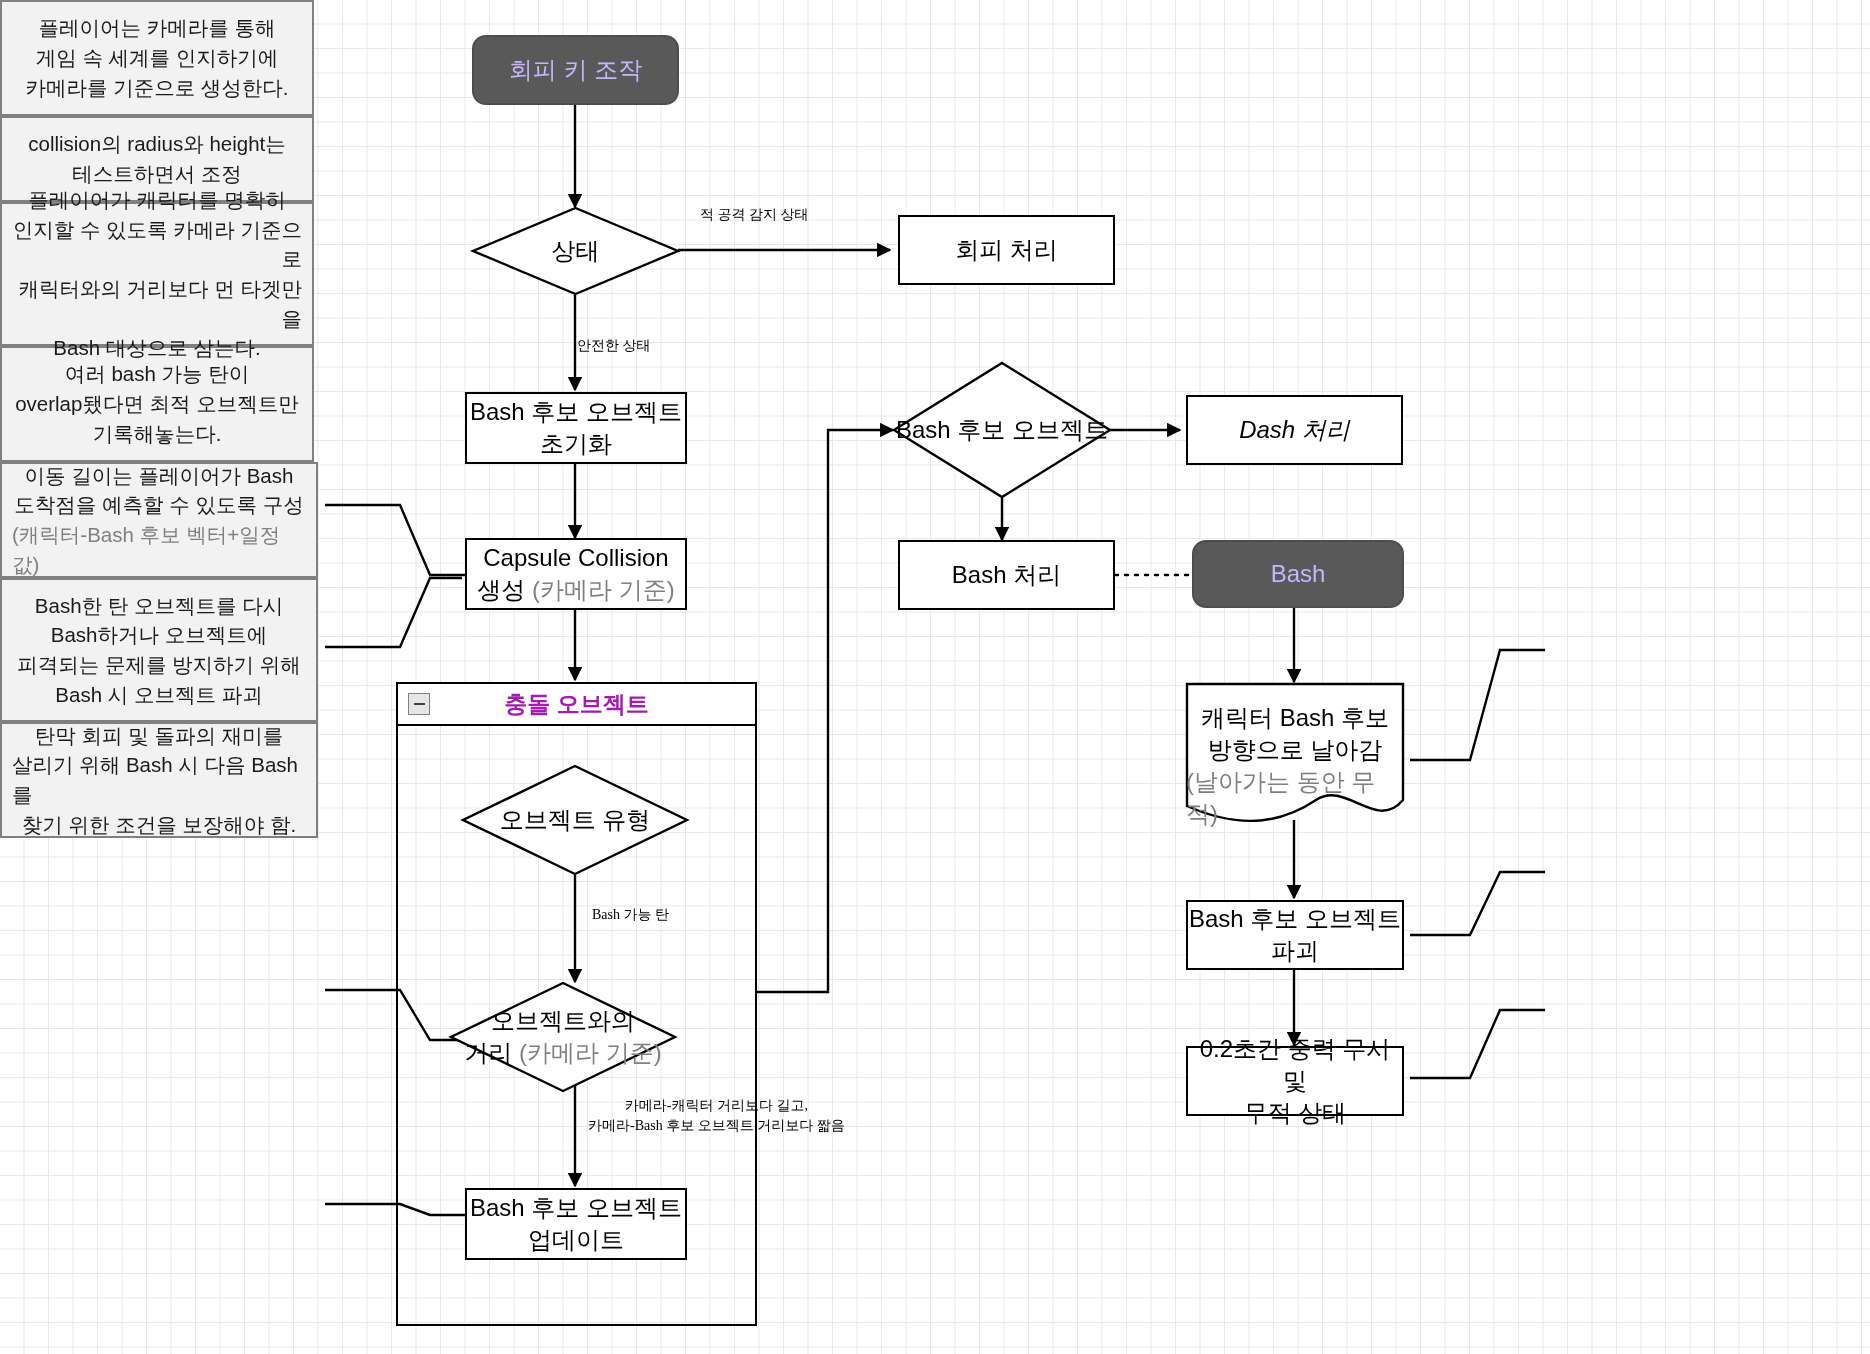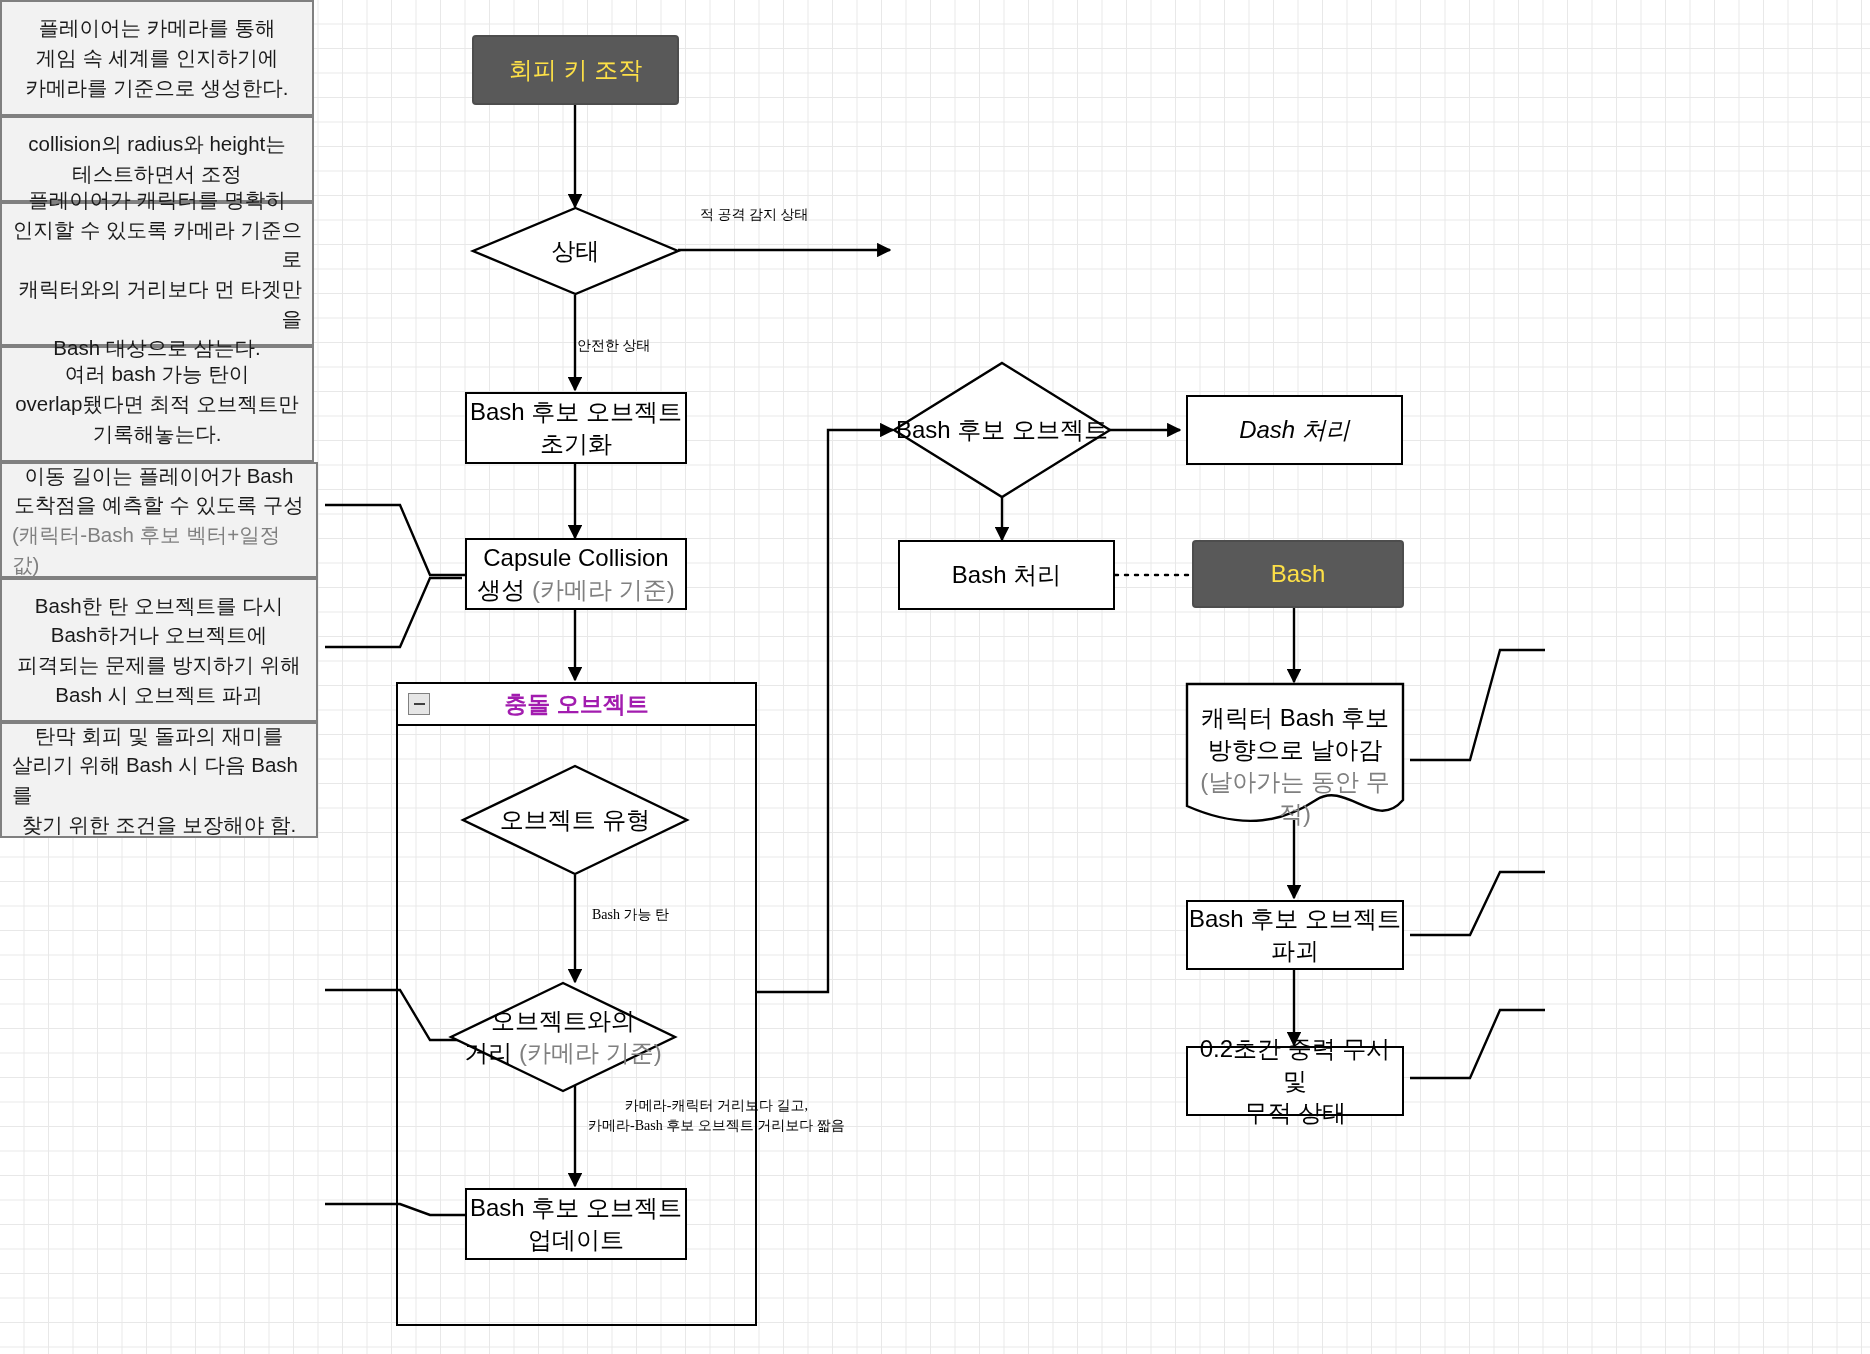--- a/index.html
+++ b/index.html
@@ -17,41 +17,41 @@
       linear-gradient(to bottom, #e8e8e8 1px, transparent 1px),
       linear-gradient(to right, #d0d0d0 1px, transparent 1px),
       linear-gradient(to bottom, #d0d0d0 1px, transparent 1px);
     background-size: 24.5px 24.5px, 24.5px 24.5px, 98px 98px, 98px 98px;
     background-position: -1px -1px, -1px -1px, -1px -1px, -1px -1px;
   }
   svg.edges{position:absolute;left:0;top:0;width:1870px;height:1354px;overflow:visible;}
   .node{position:absolute;box-sizing:border-box;display:flex;align-items:center;
         justify-content:center;text-align:center;line-height:1.34;color:#000;}
   .proc{background:#ffffff;border:2.4px solid #000000;font-size:24px;}
-  .term{background:#595959;border:2.4px solid #4d4d4d;border-radius:4px;
-        color:#fde047;font-size:24px;font-weight:400;}
+  .term{background:#595959;border:2.4px solid #4d4d4d;border-radius:14px;
+        color:#c4b5fd;font-size:24px;font-weight:400;}
   .dim{color:#808080;}
   .note{background:#f2f2f2;border:2.2px solid #808080;font-size:20.5px;
         color:#1a1a1a;padding:6px 10px;line-height:1.45;}
   .elabel{position:absolute;font-size:14px;color:#000;text-align:center;
           line-height:1.4;white-space:nowrap;font-family:Liberation Serif, serif;}
   .grp-hdr{position:absolute;box-sizing:border-box;background:#ffffff;
            border:2.4px solid #000;display:flex;align-items:center;
            justify-content:center;font-size:23px;font-weight:bold;color:#a21caf;}
   .collapse{position:absolute;left:10px;top:50%;transform:translateY(-50%);
             width:20px;height:20px;border:1.6px solid #808080;background:#e6e6e6;
             display:flex;align-items:center;justify-content:center;}
   .collapse i{display:block;width:11px;height:2.4px;background:#404040;}
   .grp-body{position:absolute;box-sizing:border-box;border:2.4px solid #000;
             border-top:none;background:transparent;}
   .diamond{position:absolute;}
   .diamond .dtext{position:absolute;left:0;top:0;width:100%;height:100%;
         display:flex;align-items:center;justify-content:center;text-align:center;
         font-size:24px;color:#000;line-height:1.34;}
-  .docshape{position:absolute;text-align:center;}
+  .docshape{position:absolute;}
   .docshape .dtxt{position:absolute;left:0;top:0;width:100%;height:100%;
         display:flex;flex-direction:column;align-items:center;justify-content:flex-start;
         padding-top:20px;box-sizing:border-box;font-size:24px;color:#000;line-height:1.34;}
 </style>
 </head>
 <body>
 
 <div id="canvas">
 
   <svg class="edges">
@@ -104,20 +104,23 @@
     <span>회피 키 조작</span>
   </div>
 
   <div class="diamond" style="left:472px;top:207px;width:207px;height:88px;">
     <svg width="207" height="88" style="display:block;overflow:visible;">
       <polygon points="103.5,1 206,44 103.5,87 1,44" fill="#fff" stroke="#000" stroke-width="2.4"></polygon>
     </svg>
     <div class="dtext">상태</div>
   </div>
 
+  <div class="node proc" style="left:898px;top:215px;width:217px;height:70px;">
+    <span>회피 처리</span>
+  </div>
 
   <div class="node proc" style="left:465px;top:392px;width:222px;height:72px;flex-direction:column;">
     <span>Bash 후보 오브젝트</span>
     <span>초기화</span>
   </div>
 
   <div class="node proc" style="left:465px;top:538px;width:222px;height:72px;flex-direction:column;">
     <span>Capsule Collision</span>
     <span>
       <span>생성</span>

